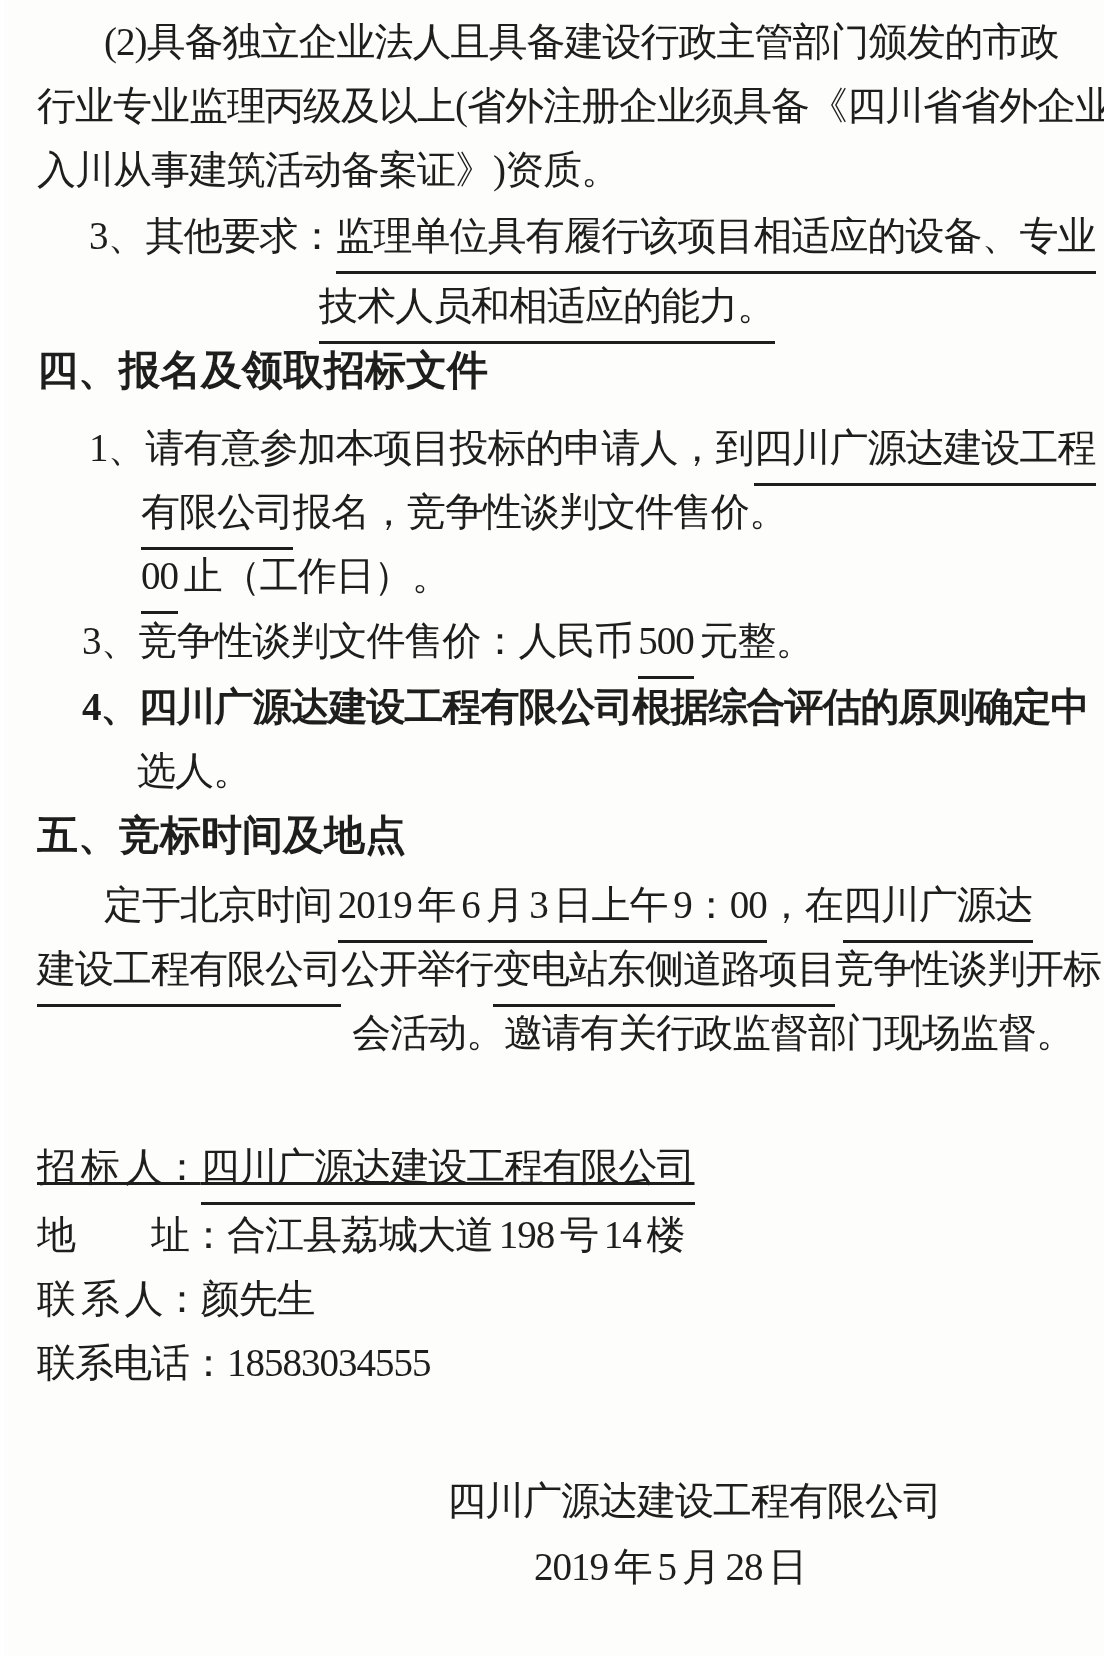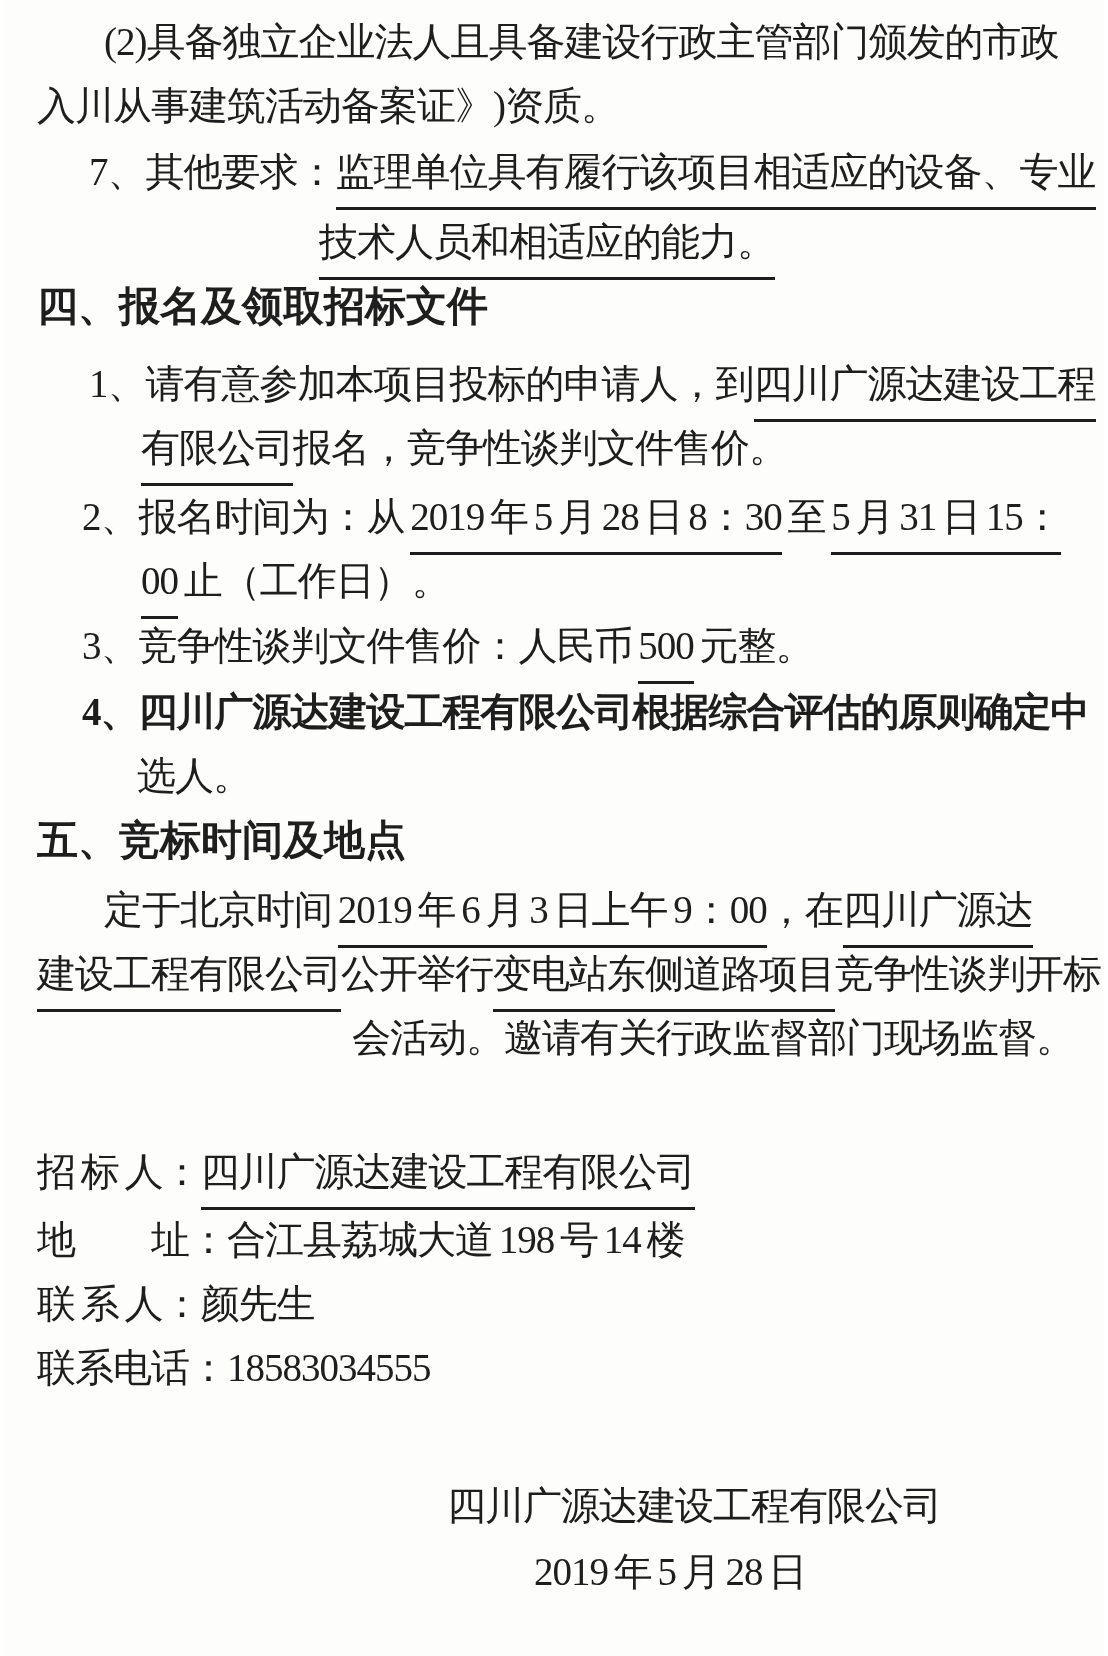--- a/index.html
+++ b/index.html
@@ -38,35 +38,35 @@
     border-bottom: 3px solid #1e1e1e;
     padding-bottom: 14px;
   }
 </style>
 </head>
 <body>
 
 <div class="page">
   <div class="doc" id="doc">
       <div class="line" style="padding-left: 67px; margin-top: 10px;"><span class="seg">(2)具备独立企业法人且具备建设行政主管部门颁发的市政</span></div>
+      <div class="line" style="padding-left: 0px;"><span class="seg">行业专业监理丙级及以上(省外注册企业须具备《四川省省外企业</span></div>
       <div class="line" style="padding-left: 0px;"><span class="seg">入川从事建筑活动备案证》)资质。</span></div>
-      <div class="line" style="padding-left: 52px; margin-top: 2px;"><span class="seg">7、其他要求：</span><span class="seg u">监理单位具有履行该项目相适应的设备、专业</span></div>
+      <div class="line" style="padding-left: 52px; margin-top: 2px;"><span class="seg">3、其他要求：</span><span class="seg u">监理单位具有履行该项目相适应的设备、专业</span></div>
       <div class="line" style="padding-left: 282px; margin-top: 6px;"><span class="seg u">技术人员和相适应的能力。</span></div>
       <div class="line heading" style="padding-left: 0px;"><span class="seg">四、报名及领取招标文件</span></div>
       <div class="line" style="padding-left: 52px; margin-top: 14px;"><span class="seg">1、请有意参加本项目投标的申请人，到</span><span class="seg u">四川广源达建设工程</span></div>
       <div class="line" style="padding-left: 104px;"><span class="seg u">有限公司</span><span class="seg">报名，竞争性谈判文件售价。</span></div>
-      <div class="line" style="padding-left: 45px; margin-top: 5px;"><span class="seg">2、报名时间为：从 </span><span class="seg u">2019 年 5 月 28 日 8：30</span><span class="seg"> 至 </span><span class="seg u">5 月 31 日 15：</span></div>
       <div class="line" style="padding-left: 104px;"><span class="seg u">00</span><span class="seg"> 止（工作日）。</span></div>
       <div class="line" style="padding-left: 45px; margin-top: 1px;"><span class="seg">3、竞争性谈判文件售价：人民币 </span><span class="seg u">500</span><span class="seg"> 元整。</span></div>
       <div class="line" style="padding-left: 45px; margin-top: 2px; font-weight: bold;"><span class="seg">4、四川广源达建设工程有限公司根据综合评估的原则确定中</span></div>
       <div class="line" style="padding-left: 100px;"><span class="seg">选人。</span></div>
       <div class="line heading" style="padding-left: 0px;"><span class="seg">五、竞标时间及地点</span></div>
       <div class="line" style="padding-left: 67px; margin-top: 6px;"><span class="seg">定于北京时间 </span><span class="seg u">2019 年 6 月 3 日上午 9：00</span><span class="seg">，在</span><span class="seg u">四川广源达</span></div>
       <div class="line" style="padding-left: 0px;"><span class="seg u">建设工程有限公司</span><span class="seg">公开举行</span><span class="seg u">变电站东侧道路项目</span><span class="seg">竞争性谈判开标</span></div>
       <div class="line" style="padding-left: 0px; text-align: right;"><span class="seg">会活动。邀请有关行政监督部门现场监督。</span></div>
-      <div class="line" style="padding-left: 0px; margin-top: 70px;"><span class="seg">招 标 人：</span><span class="seg u">四川广源达建设工程有限公司</span></div>
+      <div class="line" style="padding-left: 0px; margin-top: 70px; text-decoration: underline;"><span class="seg">招 标 人：</span><span class="seg u">四川广源达建设工程有限公司</span></div>
       <div class="line" style="padding-left: 0px; margin-top: 4px;"><span class="seg">地　　址：合江县荔城大道 198 号 14 楼</span></div>
       <div class="line" style="padding-left: 0px;"><span class="seg">联 系 人：颜先生</span></div>
       <div class="line" style="padding-left: 0px;"><span class="seg">联系电话：18583034555</span></div>
       <div class="line" style="padding-left: 410px; margin-top: 74px;"><span class="seg">四川广源达建设工程有限公司</span></div>
       <div class="line" style="padding-left: 497px; margin-top: 2px;"><span class="seg">2019 年 5 月 28 日</span></div>
     </div>
 </div>
 
 </body></html>

